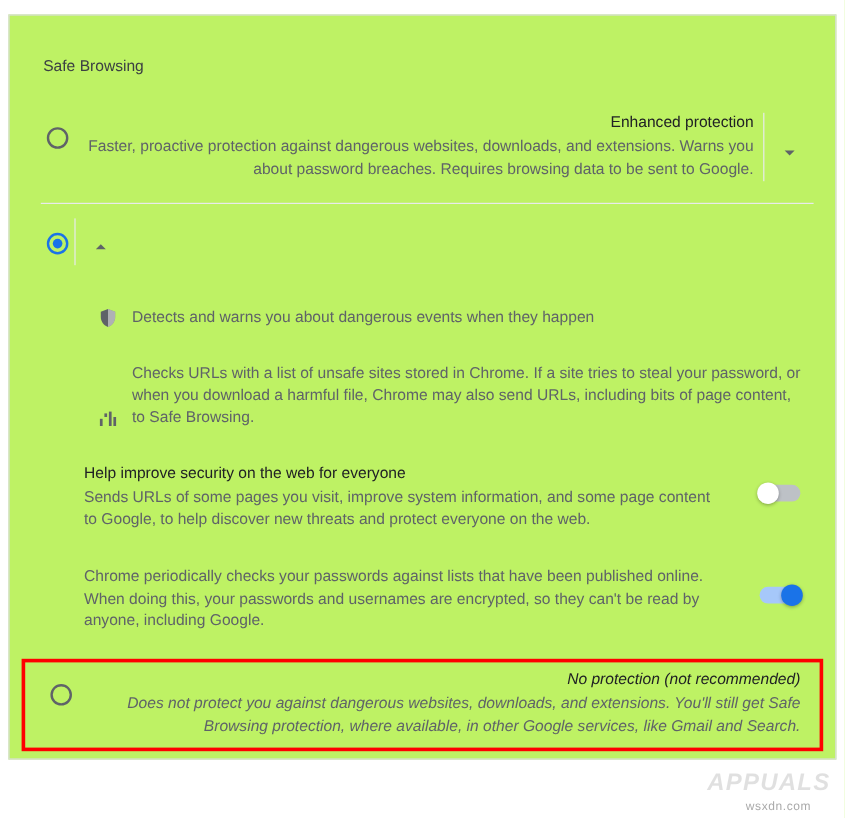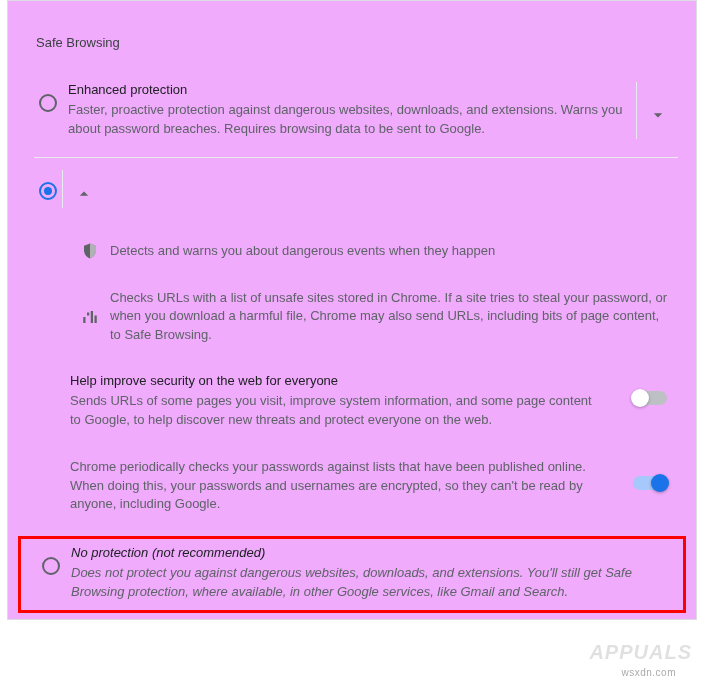--- a/index.html
+++ b/index.html
@@ -10,22 +10,22 @@
     body {
       font-family: Arial, "Helvetica Neue", sans-serif;
       background: #fff;
       width: 704px;
       height: 682px;
       position: relative;
     }
     .panel {
       border: 1px solid #dadce0;
       width: 690px;
-      margin: 0 auto 0 auto;
-      background: #f0abfc;
+      margin: 12px auto 0 auto;
+      background: #bef264;
       padding-bottom: 2px;
     }
     .section-title {
       font-size: 13px;
       color: #3c4043;
       font-weight: 500;
       padding: 34px 0 22px 28px;
     }
     .option-row {
       display: flex;
@@ -36,20 +36,21 @@
       flex: 0 0 28px;
       display: flex;
       align-items: center;
       justify-content: center;
       padding-top: 12px;
     }
     .body-col {
       flex: 1;
       padding-right: 8px;
       padding-left: 6px;
+      text-align: right;
     }
     .chev-col {
       flex: 0 0 42px;
       display: flex;
       align-items: center;
       justify-content: center;
       padding-top: 14px;
       border-left: 1px solid #e8eaed;
       align-self: stretch;
     }
@@ -91,21 +92,21 @@
     .divider {
       height: 1px;
       background: #e8eaed;
       margin: 4px 18px 2px 26px;
     }
     .expanded-content {
       padding: 6px 18px 2px 62px;
     }
     .feature-row {
       display: flex;
-      align-items: center;
+      align-items: flex-end;
       padding: 14px 0;
     }
     .feature-icon {
       flex: 0 0 40px;
       display: flex;
       justify-content: center;
       padding-top: 0;
     }
     .feature-text {
       flex: 1;

